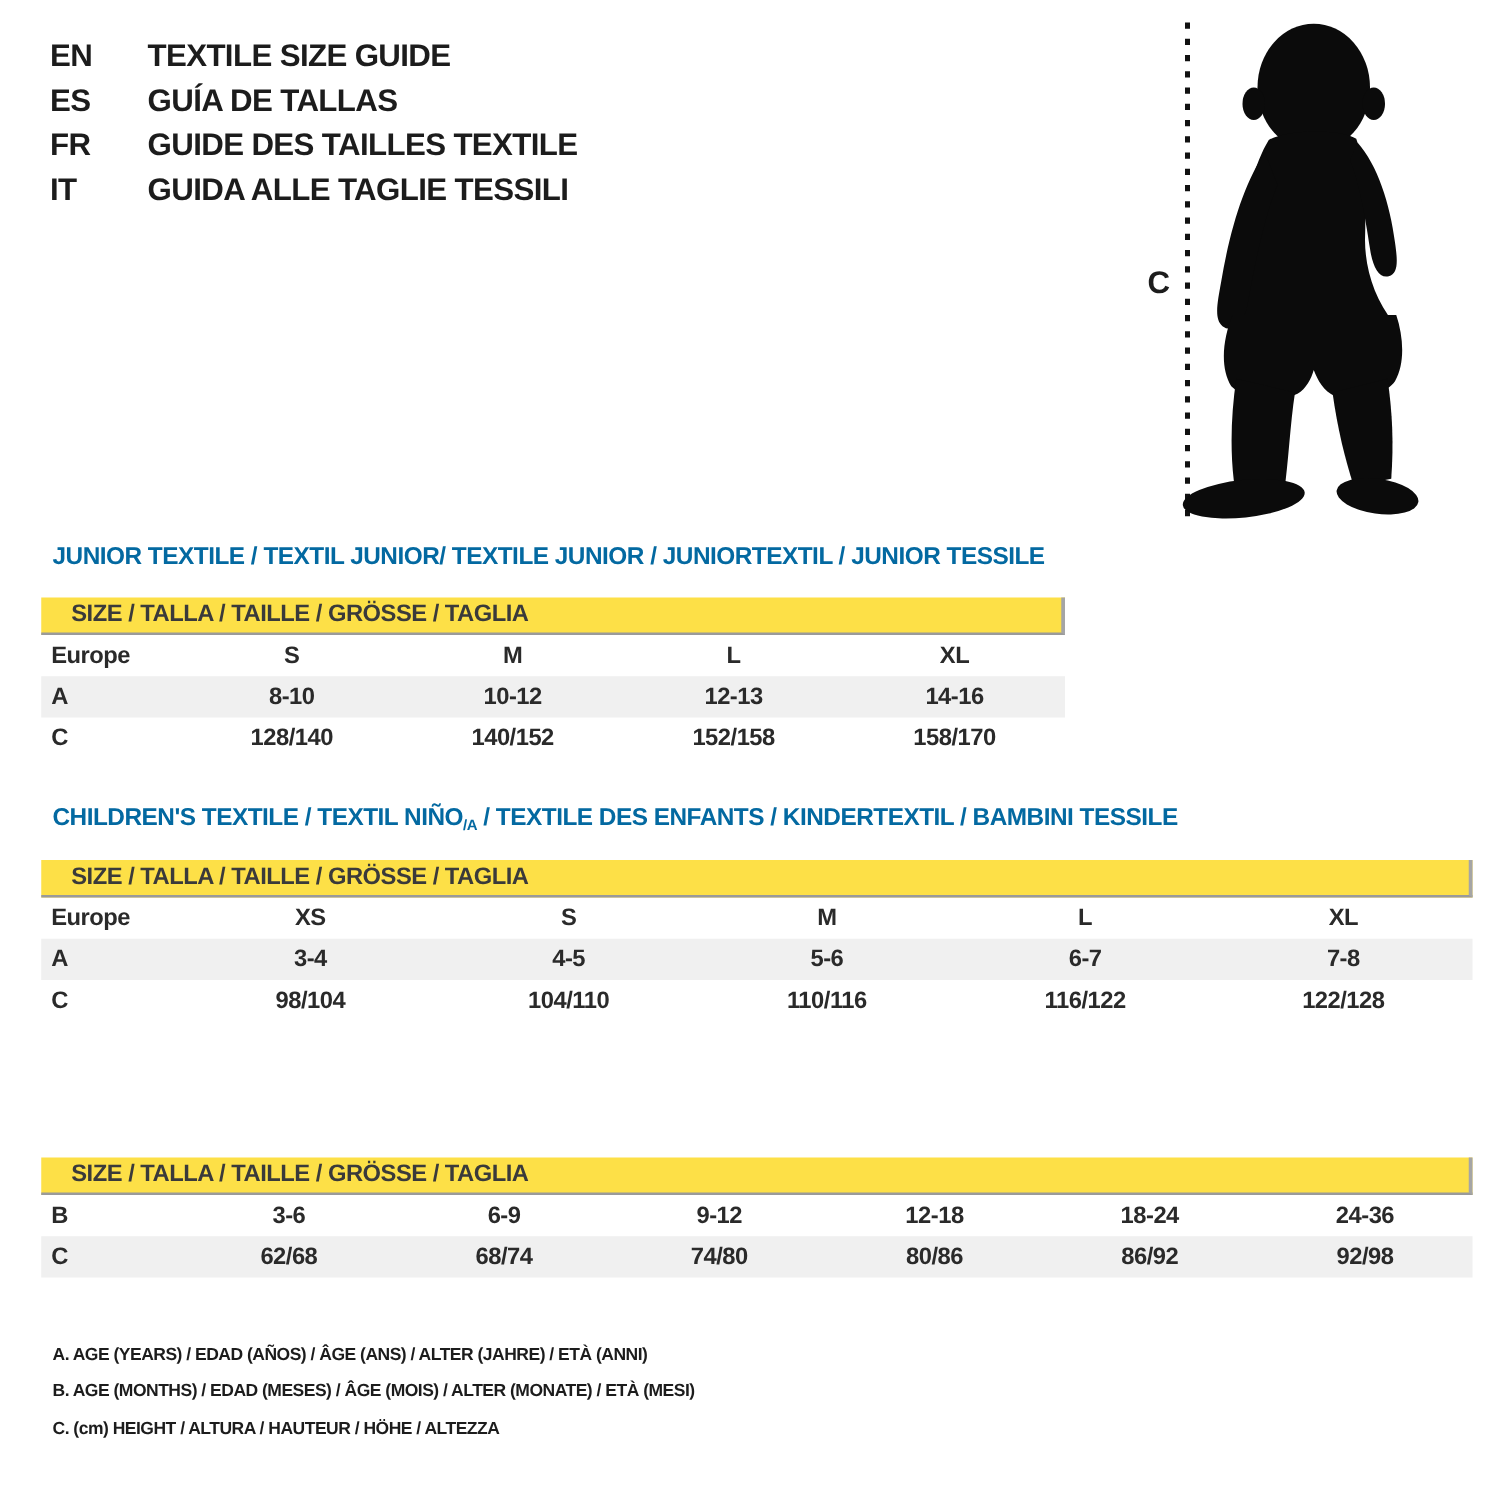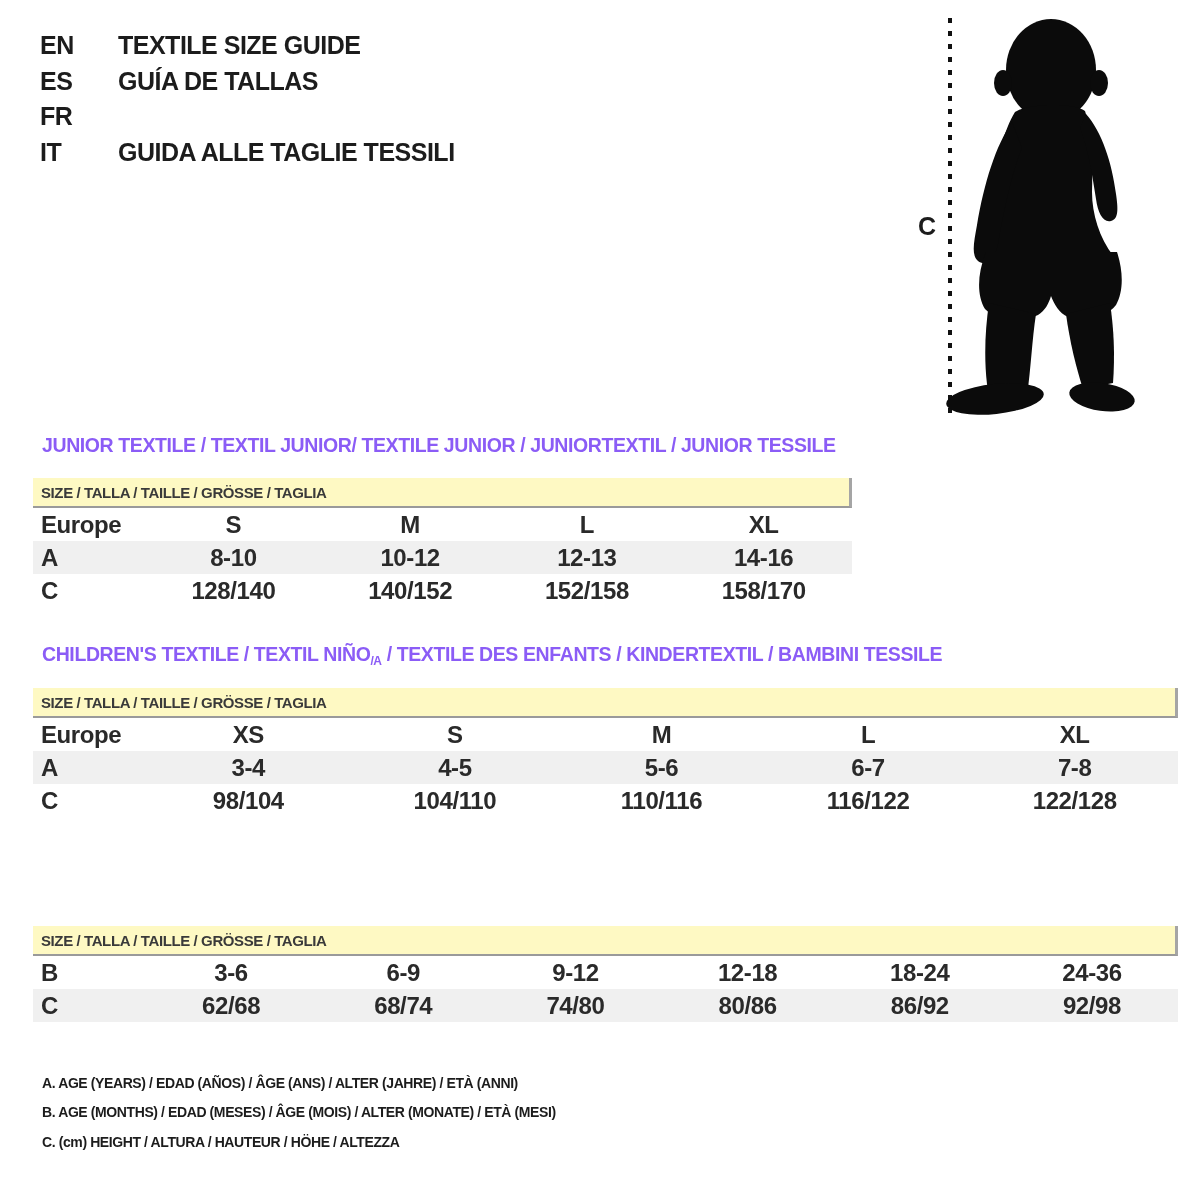--- a/index.html
+++ b/index.html
@@ -10,31 +10,31 @@
   
   .lang-list{position:absolute;left:40px;top:28px;}
   .lang-row{display:flex;height:35.5px;align-items:center;font-weight:bold;font-size:25px;letter-spacing:-0.5px;}
   .lang-code{width:78px;}
   .lang-title{white-space:nowrap;}
   
   .figure{position:absolute;left:888px;top:0;width:312px;height:430px;}
   .figure svg{display:block;width:312px;height:430px;}
   .dim-label{position:absolute;left:30px;top:212px;font-size:25px;font-weight:bold;}
   
-  .section-title{position:absolute;left:42px;font-weight:bold;font-size:19.5px;letter-spacing:-0.4px;white-space:nowrap;color:#8b5cf6;}
+  .section-title{position:absolute;left:42px;font-weight:bold;font-size:19.5px;letter-spacing:-0.4px;white-space:nowrap;color:#0369a1;}
   .section-title .subsmall{font-size:12px;vertical-align:-4px;}
   .two-line{line-height:30px;}
   
   .size-table{position:absolute;left:33px;}
   .size-bar{
-    height:30px;background:#fef9c3;border-bottom:2px solid #9a9a9a;border-right:3px solid #a5a5a5;
-    display:flex;align-items:center;padding-left:8px;box-sizing:border-box;
-    font-weight:bold;font-size:15px;color:#3a3a3a;letter-spacing:-0.4px;
+    height:30px;background:#fde047;border-bottom:2px solid #9a9a9a;border-right:3px solid #a5a5a5;
+    display:flex;align-items:center;padding-left:24px;box-sizing:border-box;
+    font-weight:bold;font-size:19px;color:#3a3a3a;letter-spacing:-0.4px;
   }
-  .trow{display:flex;height:33px;align-items:center;font-weight:bold;font-size:24px;color:#2a2a2a;letter-spacing:-0.4px;}
+  .trow{display:flex;height:33px;align-items:center;font-weight:bold;font-size:19px;color:#2a2a2a;letter-spacing:-0.4px;}
   .trow.striped{background:#f0f0f0;}
   .tlabel{width:112px;padding-left:8px;box-sizing:border-box;}
   .tcell{flex:1;text-align:center;}
   
   .legend{position:absolute;left:42px;top:1068px;font-weight:bold;font-size:14px;letter-spacing:-0.4px;}
   .legend-line{height:29.5px;display:flex;align-items:center;white-space:nowrap;}
 </style>
 </head>
 <body>
 
@@ -44,20 +44,21 @@
     <div class="lang-row">
       <span class="lang-code">EN</span>
       <span class="lang-title">TEXTILE SIZE GUIDE</span>
     </div>
     <div class="lang-row">
       <span class="lang-code">ES</span>
       <span class="lang-title">GUÍA DE TALLAS</span>
     </div>
     <div class="lang-row">
       <span class="lang-code">FR</span>
+      <span class="lang-title">GUIDE DES TAILLES TEXTILE</span>
     </div>
     <div class="lang-row">
       <span class="lang-code">IT</span>
       <span class="lang-title">GUIDA ALLE TAGLIE TESSILI</span>
     </div>
   </div>
 
   <div class="figure">
     <svg viewBox="0 0 312 430" aria-hidden="true">
       <line x1="62" y1="18" x2="62" y2="414" stroke="#111111" stroke-width="4" stroke-dasharray="5 8"></line>

